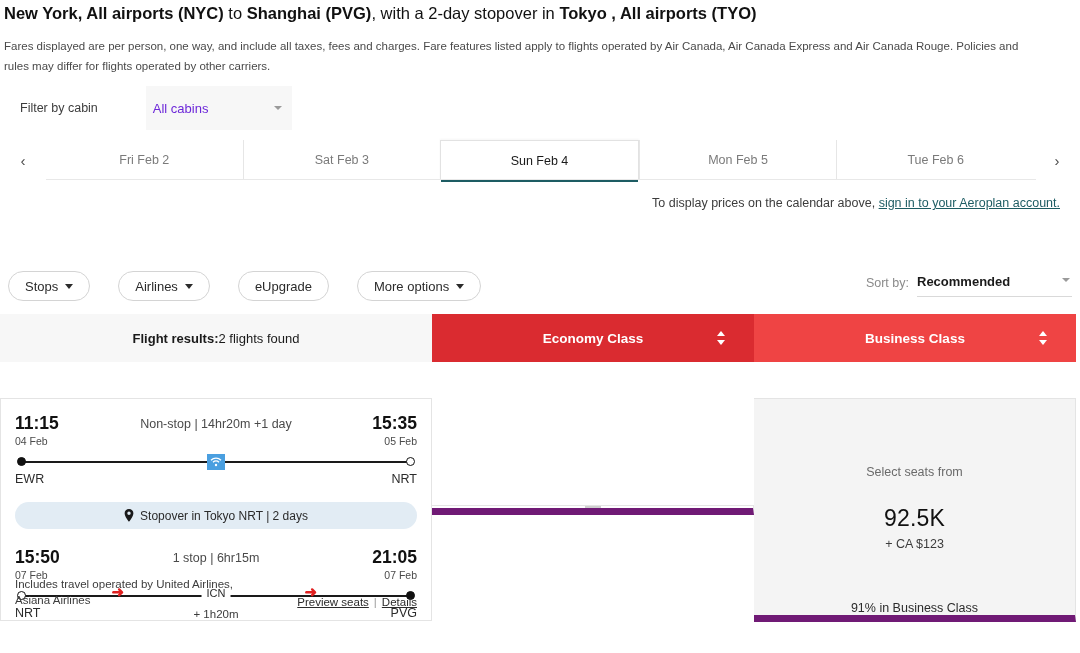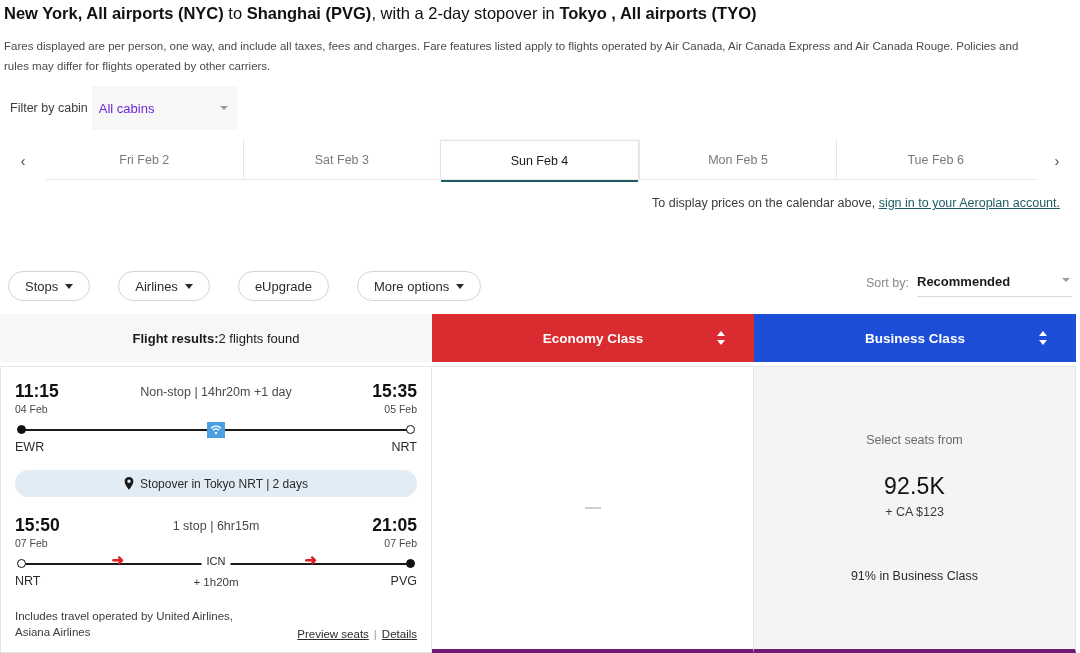--- a/index.html
+++ b/index.html
@@ -22,22 +22,22 @@
   .heading b { font-weight: bold; }
   .heading span.norm { font-weight: normal; }
 
   .disclaimer {
     position: absolute; left: 4px; top: 36px; width: 1040px;
     font-size: 11.5px; line-height: 20px; color: #4a4a4a;
   }
 
   
   .cabin-row {
-    position: absolute; left: 6px; top: 86px;
-    display: flex; align-items: center;
+    position: absolute; left: 16px; top: 86px;
+    display: flex; align-items: center; gap: 44px;
   }
   .cabin-label {
     font-size: 12.5px; color: #3c3c3c; padding-left: 4px; padding-right: 4px;
   }
   .cabin-select {
     position: relative;
     width: 146px; height: 44px;
     background: #f7f7f7;
     display: flex; align-items: center;
     padding-left: 7px;
@@ -143,49 +143,50 @@
   }
   .ch-results b { font-weight: bold; }
   .ch-results .cnt { font-weight: normal; }
   .ch-cabin {
     position: relative; width: 322px;
     display: flex; align-items: center; justify-content: center;
     font-size: 13.5px; font-weight: bold; color: #ffffff;
     cursor: pointer;
   }
   .ch-economy { background: #DA2B30; }
-  .ch-business { background: #1d4ed8; }
+  .ch-business { background: #ef4444; }
   .sorticon {
     position: absolute; right: 28px; top: 50%; margin-top: -8px;
     width: 9px; height: 16px;
   }
   .sorticon .up, .sorticon .dn {
     position: absolute; left: 0; width: 0; height: 0;
     border-left: 4.5px solid transparent;
     border-right: 4.5px solid transparent;
   }
   .sorticon .up { top: 1px; border-bottom: 5px solid #fff; }
   .sorticon .dn { bottom: 1px; border-top: 5px solid #fff; }
 
   
   .resultrow {
     position: absolute; left: 0; top: 366px; width: 1080px; height: 287px;
     display: flex;
+    align-items: center;
   }
   .cell-itin {
     position: relative;
     width: 432px; background: #fff;
     border: 1px solid #e4e4e4;
     padding: 14px 14px 0 14px;
   }
   .cell-fare {
     position: relative; width: 322px;
     border-top: 1px solid #e4e4e4;
     border-right: 1px solid #e4e4e4;
-    border-bottom: 4px solid #701a75;
+    border-bottom: 7px solid #701a75;
     display: flex; flex-direction: column;
     align-items: center;
     cursor: pointer;
   }
   .cell-economy { background: #ffffff; justify-content: center; }
   .cell-business { background: #f4f4f4; }
   .dash { width: 16px; height: 2px; background: #cfcfcf; }
 
   
   .seg { position: relative; }

